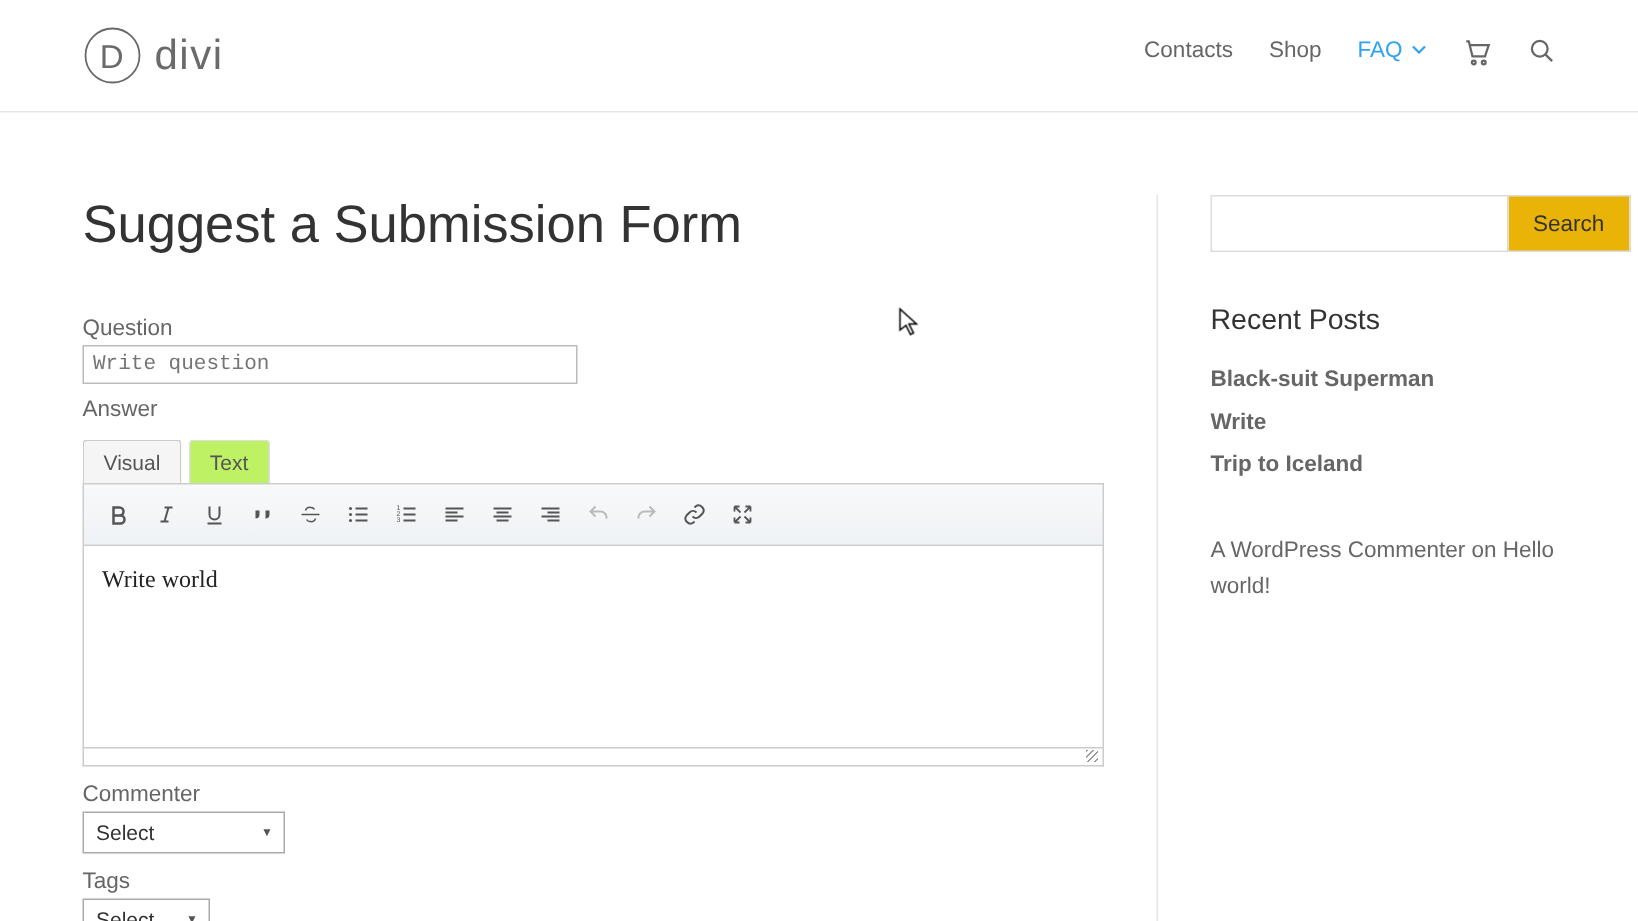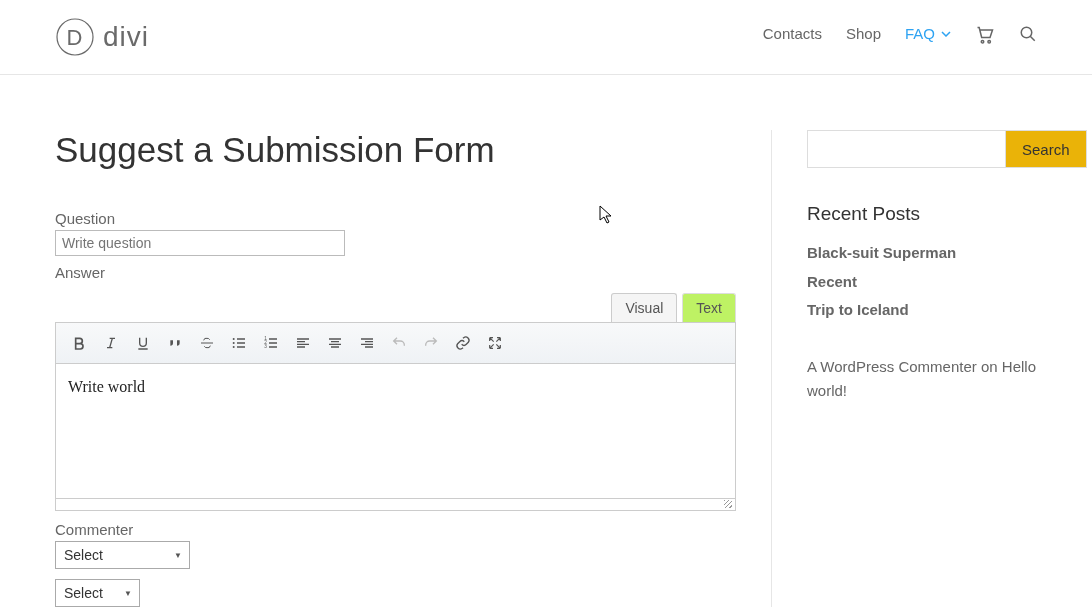--- a/index.html
+++ b/index.html
@@ -13,23 +13,23 @@
     .nav-link.active { color: #2ea3f2; }
     .cart-icon, .search-icon { color: #666; cursor: pointer; }
     
     .main { display: flex; padding: 55px 55px 20px; gap: 35px; }
     .content { flex: 1; border-right: 1px solid #e6e6e6; padding-right: 35px; }
     .sidebar { width: 230px; }
     
     h1 { font-size: 35px; font-weight: 500; color: #333; margin-bottom: 40px; }
     
     .form-label { font-size: 15px; color: #666; display: block; margin-bottom: 3px; }
-    .question-input { width: 290px; border: 1px solid #bbb; padding: 4px 6px; font-size: 14px; color: #ec4899; margin-bottom: 8px; }
-    
-    .editor-tabs { display: flex; gap: 5px; justify-content: flex-end; margin-top: 12px; }
+    .question-input { width: 330px; border: 1px solid #bbb; padding: 4px 6px; font-size: 14px; color: #ec4899; margin-bottom: 8px; font-family: Liberation Mono, monospace; }
+    
+    .editor-tabs { display: flex; gap: 5px; margin-top: 12px; }
     .editor-tab { padding: 6px 13px; background: #bef264; border: 1px solid #ddd; border-bottom: none; font-size: 14px; color: #555; cursor: pointer; border-radius: 3px 3px 0 0; }
     .editor-tab.active { background: #f5f5f5; border-color: #ccc; }
     
     .toolbar { background: linear-gradient(#f8f9fa, #eff2f5); border: 1px solid #ccc; padding: 6px 8px; display: flex; align-items: center; gap: 2px; }
     .tool-btn { width: 30px; height: 28px; display: flex; align-items: center; justify-content: center; color: #555; border-radius: 2px; cursor: pointer; }
     .tool-btn.disabled { color: #bbb; cursor: default; }
     
     .editor-area { border: 1px solid #ccc; border-top: none; min-height: 135px; padding: 14px 12px; font-family: Georgia, serif; font-size: 16px; color: #222; }
     .resize-handle { border: 1px solid #ccc; border-top: none; height: 12px; position: relative; }
     .resize-handle::after { content: ""; position: absolute; right: 3px; bottom: 2px; width: 8px; height: 8px; background: repeating-linear-gradient(135deg, #999, #999 1px, transparent 1px, transparent 3px); }
@@ -183,34 +183,35 @@
 
     <div class="editor-area">Write world</div>
     <div class="resize-handle"></div>
 
     <div class="select-wrap">
       <label class="form-label">Commenter</label>
       <span class="select-box"><select class="select"><option>Select</option></select></span>
     </div>
 
     <div class="select-wrap">
+      <label class="form-label">Tags</label>
       <span class="select-box"><select class="select tags"><option>Select</option></select></span>
     </div>
   </div>
 
   <aside class="sidebar">
     <div class="search-row">
       <input class="search-input" type="text" style="">
       <button class="search-btn">Search</button>
     </div>
 
     <h3 class="widget-title">Recent Posts</h3>
     <ul class="widget-list">
       <li><a>Black-suit Superman</a></li>
-      <li><a>Recent</a></li>
+      <li><a>Write</a></li>
       <li><a>Trip to Iceland</a></li>
     </ul>
 
     <div class="comment-item">
       <a>A WordPress Commenter</a><span> on </span><a>Hello world!</a>
     </div>
   </aside>
 </div>
 
 <svg class="cursor" style="left:599px;top:205px" width="16" height="20" viewBox="0 0 16 20">

